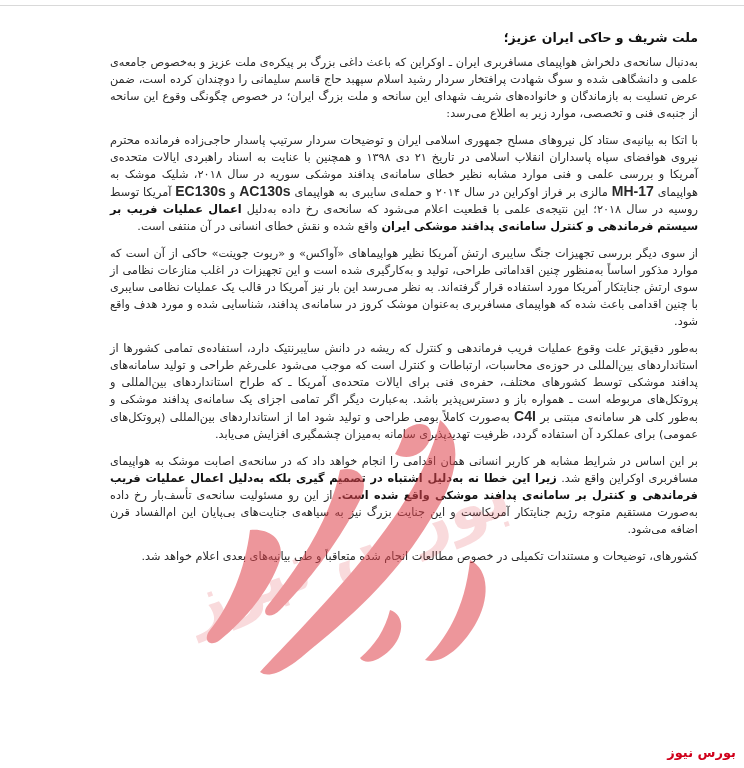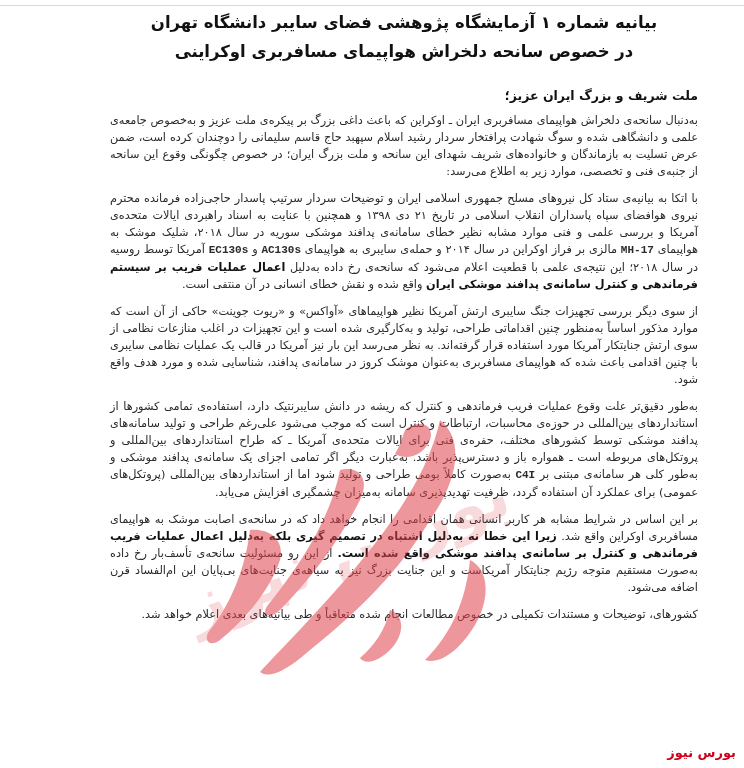--- a/index.html
+++ b/index.html
@@ -18,42 +18,38 @@
     font-size: 16.5px; line-height: 29px; margin: 0;
   }
   .greeting {
     font-weight: bold; color: #111; font-size: 12.5px; margin: 20px 0 6px 0; line-height: 20px;
   }
   .para {
     font-size: 11.3px; line-height: 17px; margin: 0 0 10px 0;
     text-align-last: right;
   }
   .para b { color: #111; font-weight: bold; }
-  .latin { direction: ltr; unicode-bidi: embed; font-family: Liberation Mono, monospace; font-weight: bold; font-size: 11px; }
+  .latin { direction: ltr; unicode-bidi: embed; font-family: Liberation Sans, sans-serif; font-weight: bold; font-size: 14px; }
   .watermark {
     position: absolute; left: 190px; top: 410px; width: 330px; height: 290px;
     pointer-events: none; opacity: 0.55;
   }
   .source-label {
     position: absolute; right: 8px; bottom: 8px;
     direction: rtl; font-weight: bold; color: #d0011b; font-size: 13px;
   }
 </style>
 </head>
 <body>
 
 <div class="topline"></div>
 
 <div class="page">
-  <h1 class="title">
-    <div>بیانیه شماره ۱ آزمایشگاه پژوهشی فضای سایبر دانشگاه تهران</div>
-    <div>در خصوص سانحه دلخراش هواپیمای مسافربری اوکراینی</div>
-  </h1>
 
-  <div class="greeting">ملت شریف و بزرگ ایران عزیز؛</div>
+  <div class="greeting">ملت شریف و حاکی ایران عزیز؛</div>
 
   <p class="para">به‌دنبال سانحه‌ی دلخراش هواپیمای مسافربری ایران ـ اوکراین که باعث داغی بزرگ بر پیکره‌ی ملت عزیز و به‌خصوص جامعه‌ی علمی و دانشگاهی شده و سوگ شهادت پرافتخار سردار رشید اسلام سپهبد حاج قاسم سلیمانی را دوچندان کرده است، ضمن عرض تسلیت به بازماندگان و خانواده‌های شریف شهدای این سانحه و ملت بزرگ ایران؛ در خصوص چگونگی وقوع این سانحه از جنبه‌ی فنی و تخصصی، موارد زیر به اطلاع می‌رسد:</p>
 
   <p class="para"><span>با اتکا به بیانیه‌ی ستاد کل نیروهای مسلح جمهوری اسلامی ایران و توضیحات سردار سرتیپ پاسدار حاجی‌زاده فرمانده محترم نیروی هوافضای سپاه پاسداران انقلاب اسلامی در تاریخ ۲۱ دی ۱۳۹۸ و همچنین با عنایت به اسناد راهبردی ایالات متحده‌ی آمریکا و بررسی علمی و فنی موارد مشابه نظیر خطای سامانه‌ی پدافند موشکی سوریه در سال ۲۰۱۸، شلیک موشک به هواپیمای </span><span class="latin">MH-17</span><span> مالزی بر فراز اوکراین در سال ۲۰۱۴ و حمله‌ی سایبری به هواپیمای </span><span class="latin">AC130s</span><span> و </span><span class="latin">EC130s</span><span> آمریکا توسط روسیه در سال ۲۰۱۸؛ این نتیجه‌ی علمی با قطعیت اعلام می‌شود که سانحه‌ی رخ داده به‌دلیل </span><b>اعمال عملیات فریب بر سیستم فرماندهی و کنترل سامانه‌ی پدافند موشکی ایران</b><span> واقع شده و نقش خطای انسانی در آن منتفی است.</span></p>
 
   <p class="para">از سوی دیگر بررسی تجهیزات جنگ سایبری ارتش آمریکا نظیر هواپیماهای «آواکس» و «ریوت جوینت» حاکی از آن است که موارد مذکور اساساً به‌منظور چنین اقداماتی طراحی، تولید و به‌کارگیری شده است و این تجهیزات در اغلب منازعات نظامی از سوی ارتش جنایتکار آمریکا مورد استفاده قرار گرفته‌اند. به نظر می‌رسد این بار نیز آمریکا در قالب یک عملیات نظامی سایبری با چنین اقدامی باعث شده که هواپیمای مسافربری به‌عنوان موشک کروز در سامانه‌ی پدافند، شناسایی شده و مورد هدف واقع شود.</p>
 
   <p class="para"><span>به‌طور دقیق‌تر علت وقوع عملیات فریب فرماندهی و کنترل که ریشه در دانش سایبرنتیک دارد، استفاده‌ی تمامی کشورها از استانداردهای بین‌المللی در حوزه‌ی محاسبات، ارتباطات و کنترل است که موجب می‌شود علی‌رغم طراحی و تولید سامانه‌های پدافند موشکی توسط کشورهای مختلف، حفره‌ی فنی برای ایالات متحده‌ی آمریکا ـ که طراح استانداردهای بین‌المللی و پروتکل‌های مربوطه است ـ همواره باز و دسترس‌پذیر باشد. به‌عبارت دیگر اگر تمامی اجزای یک سامانه‌ی پدافند موشکی و به‌طور کلی هر سامانه‌ی مبتنی بر </span><span class="latin">C4I</span><span> به‌صورت کاملاً بومی طراحی و تولید شود اما از استانداردهای بین‌المللی (پروتکل‌های عمومی) برای عملکرد آن استفاده گردد، ظرفیت تهدیدپذیری سامانه به‌میزان چشمگیری افزایش می‌یابد.</span></p>
 
   <p class="para"><span>بر این اساس در شرایط مشابه هر کاربر انسانی همان اقدامی را انجام خواهد داد که در سانحه‌ی اصابت موشک به هواپیمای مسافربری اوکراین واقع شد. </span><b>زیرا این خطا نه به‌دلیل اشتباه در تصمیم گیری بلکه به‌دلیل اعمال عملیات فریب فرماندهی و کنترل بر سامانه‌ی پدافند موشکی واقع شده است.</b><span> از این رو مسئولیت سانحه‌ی تأسف‌بار رخ داده به‌صورت مستقیم متوجه رژیم جنایتکار آمریکاست و این جنایت بزرگ نیز به سیاهه‌ی جنایت‌های بی‌پایان این ام‌الفساد قرن اضافه می‌شود.</span></p>

